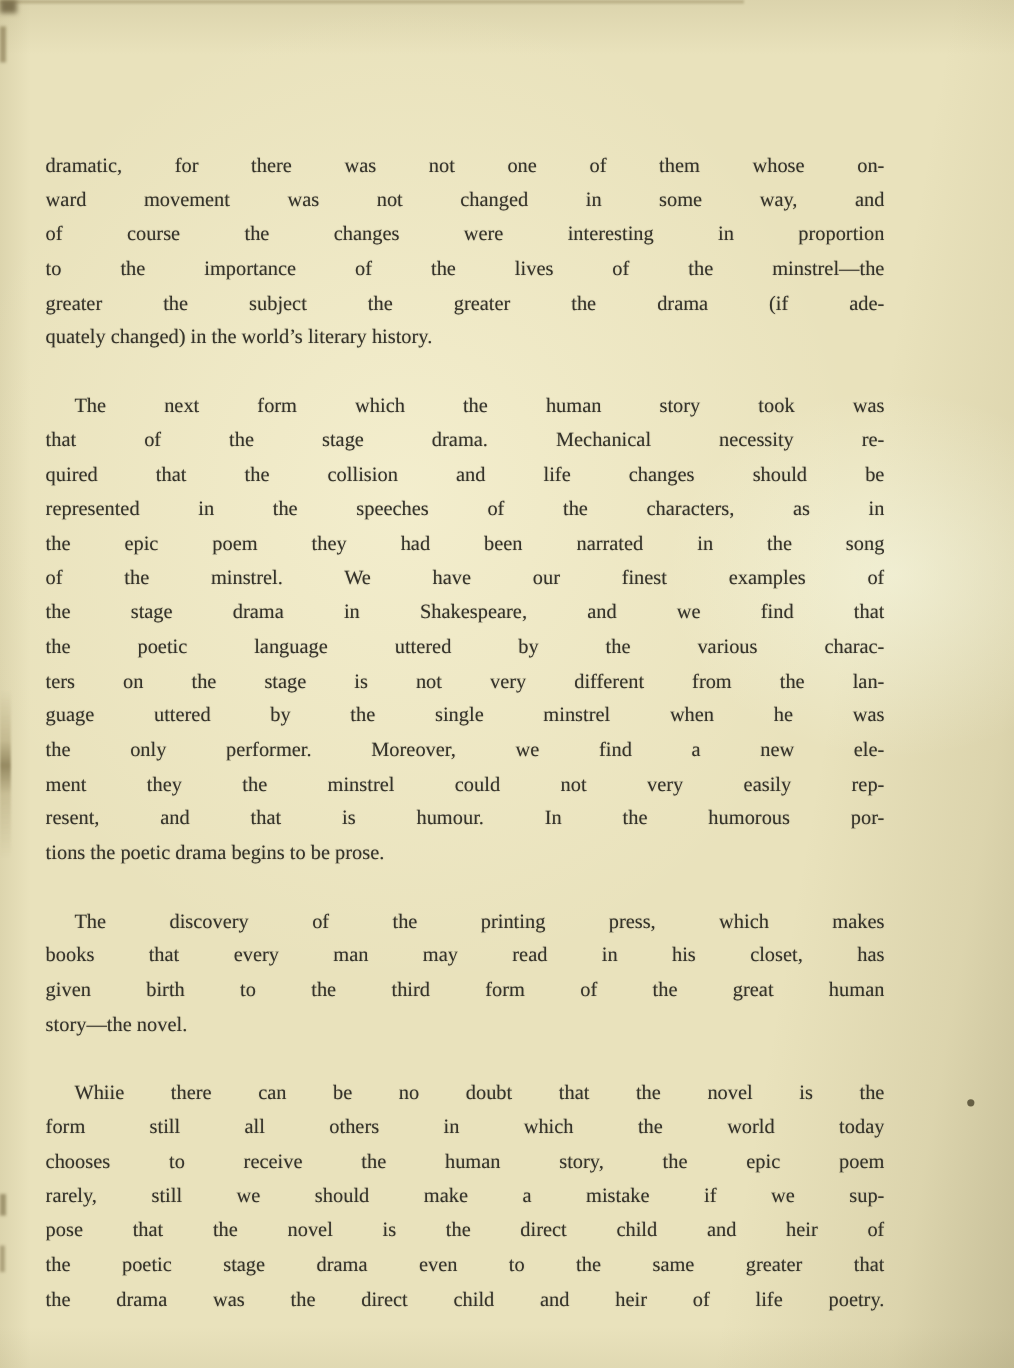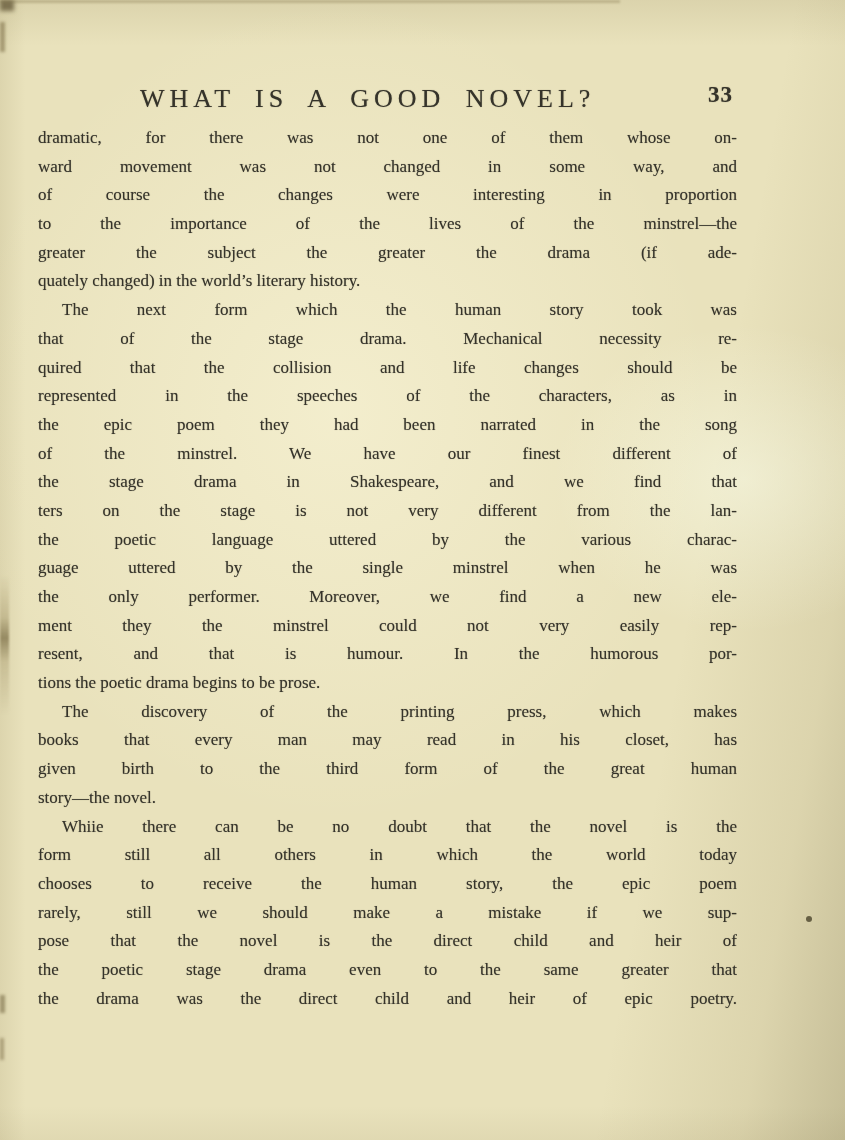--- a/index.html
+++ b/index.html
@@ -39,21 +39,21 @@
   .body-text {
     position:absolute; left:38px; top:124px; width:699px;
     font-size:17px; line-height:28.7px;
     text-shadow:0 0 1px rgba(58,56,44,0.45);
   }
   .paragraph { margin:0; }
   .line {
     height:28.7px; overflow:hidden; white-space:nowrap;
     text-align:justify; text-align-last:justify;
   }
-  .line.indent { padding-left:24px; }
+  .line.indent { padding-left:24px;margin-top:28px; }
   .line.last { text-align-last:left; }
 
   
   .artifact { position:absolute; pointer-events:none; }
   .a-top-left-corner { left:0; top:0; width:14px; height:11px;
     background:rgba(96,84,52,0.75); filter:blur(2px); }
   .a-left-edge-top { left:0; top:22px; width:5px; height:30px;
     background:rgba(120,106,66,0.55); filter:blur(1.5px); }
   .a-left-strip-mid { left:0; top:575px; width:9px; height:140px;
     background:linear-gradient(to bottom, rgba(150,134,88,0) 0%, rgba(150,134,88,0.35) 30%, rgba(110,96,56,0.65) 45%, rgba(150,134,88,0.30) 62%, rgba(150,134,88,0) 100%);
@@ -65,64 +65,60 @@
   .a-right-dot { left:806px; top:916px; width:6px; height:6px; border-radius:50%;
     background:rgba(74,68,44,0.8); filter:blur(0.5px); }
   .a-top-edge { left:0; top:0; width:620px; height:3px;
     background:rgba(130,116,72,0.35); filter:blur(1px); }
 </style>
 </head>
 <body>
 
 <div class="page" style="--paper: #e9e2bc; --ink: #35332a;">
 
-  <div class="header">
-    <span class="running-head">WHAT IS A GOOD NOVEL?</span>
-    <span class="page-number">33</span>
-  </div>
 
   <div class="body-text">
       <div class="paragraph">
         <div class="line">dramatic, for there was not one of them whose on-</div>
         <div class="line">ward movement was not changed in some way, and</div>
         <div class="line">of course the changes were interesting in proportion</div>
         <div class="line">to the importance of the lives of the minstrel—the</div>
         <div class="line">greater the subject the greater the drama (if ade-</div>
         <div class="line last">quately changed) in the world’s literary history.</div>
       </div>
       <div class="paragraph">
         <div class="line indent">The next form which the human story took was</div>
         <div class="line">that of the stage drama.  Mechanical necessity re-</div>
         <div class="line">quired that the collision and life changes should be</div>
         <div class="line">represented in the speeches of the characters, as in</div>
         <div class="line">the epic poem they had been narrated in the song</div>
-        <div class="line">of the minstrel.  We have our finest different of</div>
+        <div class="line">of the minstrel.  We have our finest examples of</div>
         <div class="line">the stage drama in Shakespeare, and we find that</div>
+        <div class="line">the poetic language uttered by the various charac-</div>
         <div class="line">ters on the stage is not very different from the lan-</div>
-        <div class="line">the poetic language uttered by the various charac-</div>
         <div class="line">guage uttered by the single minstrel when he was</div>
         <div class="line">the only performer.  Moreover, we find a new ele-</div>
         <div class="line">ment they the minstrel could not very easily rep-</div>
         <div class="line">resent, and that is humour.  In the humorous por-</div>
         <div class="line last">tions the poetic drama begins to be prose.</div>
       </div>
       <div class="paragraph">
         <div class="line indent">The discovery of the printing press, which makes</div>
         <div class="line">books that every man may read in his closet, has</div>
         <div class="line">given birth to the third form of the great human</div>
         <div class="line last">story—the novel.</div>
       </div>
       <div class="paragraph">
         <div class="line indent">Whiie there can be no doubt that the novel is the</div>
         <div class="line">form still all others in which the world today</div>
         <div class="line">chooses to receive the human story, the epic poem</div>
         <div class="line">rarely, still we should make a mistake if we sup-</div>
         <div class="line">pose that the novel is the direct child and heir of</div>
         <div class="line">the poetic stage drama even to the same greater that</div>
-        <div class="line">the drama was the direct child and heir of epic poetry.</div>
+        <div class="line">the drama was the direct child and heir of life poetry.</div>
       </div>
     </div>
 
   <div class="artifact a-top-edge"></div>
   <div class="artifact a-top-left-corner"></div>
   <div class="artifact a-left-edge-top"></div>
   <div class="artifact a-left-strip-mid"></div>
   <div class="artifact a-left-edge-low1"></div>
   <div class="artifact a-left-edge-low2"></div>
   <div class="artifact a-right-dot"></div>

